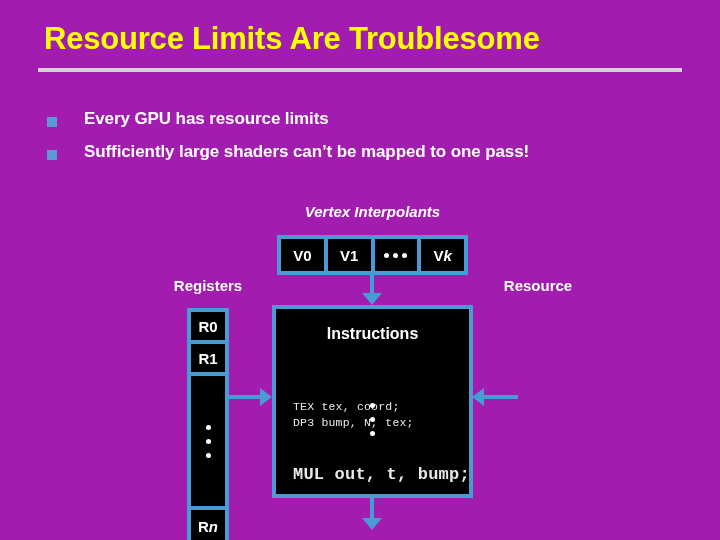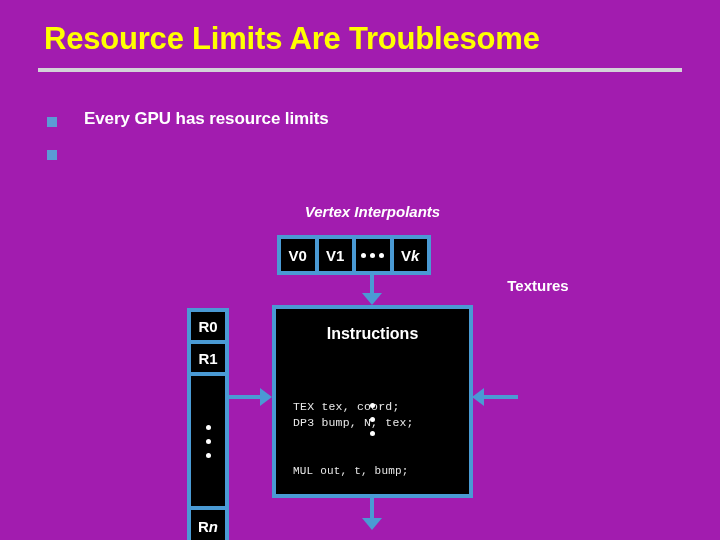--- a/index.html
+++ b/index.html
@@ -94,21 +94,21 @@
     position: absolute;
     border: 4px solid #4a9ad4;
     background: #000000;
     box-sizing: border-box;
   }
 
   
   #vertex-strip {
     left: 277px;
     top: 235px;
-    width: 154px;
+    width: 191px;
     height: 40px;
     display: flex;
     flex-direction: row;
     align-items: stretch;
   }
   .vcell {
     flex: 1 1 0;
     position: relative;
     border-right: 4px solid #4a9ad4;
     box-sizing: border-box;
@@ -208,23 +208,24 @@
     flex-direction: column;
     align-items: center;
     gap: 9px;
   }
   .instr-code-bottom {
     position: absolute;
     left: 17px;
     top: 156px;
     color: #e8e8e8;
     font-family: "Liberation Mono", "DejaVu Sans Mono", monospace;
-    font-size: 11px;
+    font-size: 17px;
     white-space: pre;
     letter-spacing: 0.2px;
+    font-weight: bold;
   }
 
   
   .arrow-line {
     position: absolute;
     background: #4a9ad4;
   }
   .arrow-head {
     position: absolute;
     width: 0;
@@ -254,20 +255,21 @@
   <div class="title">Resource Limits Are Troublesome</div>
   <div class="title-rule"></div>
 
   <div class="bullets">
     <div class="bullet-row">
       <span class="bullet-mark"></span>
       <span class="bullet-text">Every GPU has resource limits</span>
     </div>
     <div class="bullet-row">
       <span class="bullet-mark"></span>
+      <span class="bullet-text">Sufficiently large shaders can’t be mapped to one pass!</span>
     </div>
   </div>
 
   <div class="diagram">
 
     <div class="dg-label" style="left:277px; top:203px; width:191px;font-style:italic;">Vertex Interpolants</div>
 
     <div class="frame" id="vertex-strip">
       <div class="vcell">
         <span>V0</span>
@@ -284,20 +286,21 @@
       </div>
       <div class="vcell">
         <span>V</span>
           <span class="ital">k</span>
       </div>
     </div>
 
     <div class="arrow-line" style="left:370px; top:275px; width:4px; height:18px;"></div>
     <div class="arrow-head down" style="left:362px; top:293px;"></div>
 
+    <div class="dg-label" style="left:158px; top:277px; width:100px;">Registers</div>
 
     <div class="frame colstack" id="registers-stack">
       <div class="ccell">
         <span>R0</span>
       </div>
       <div class="ccell">
         <span>R1</span>
       </div>
       <div class="ccell grow">
         <span class="dots-v">
@@ -308,21 +311,21 @@
       </div>
       <div class="ccell">
         <span>R</span>
           <span class="ital">n</span>
       </div>
     </div>
 
     <div class="arrow-line" style="left:228px; top:395px; width:34px; height:4px;"></div>
     <div class="arrow-head right" style="left:260px; top:388px;"></div>
 
-    <div class="dg-label" style="left:488px; top:277px; width:100px;">Textures</div>
+    <div class="dg-label" style="left:488px; top:277px; width:100px;">Resource</div>
 
 
     <div class="arrow-line" style="left:484px; top:395px; width:34px; height:4px;"></div>
     <div class="arrow-head left" style="left:472px; top:388px;"></div>
 
     <div class="frame" id="instructions-box">
       <div class="instr-title">Instructions</div>
       <div class="instr-code">TEX tex, coord;
 DP3 bump, N, tex;</div>
       <div class="instr-dots">

